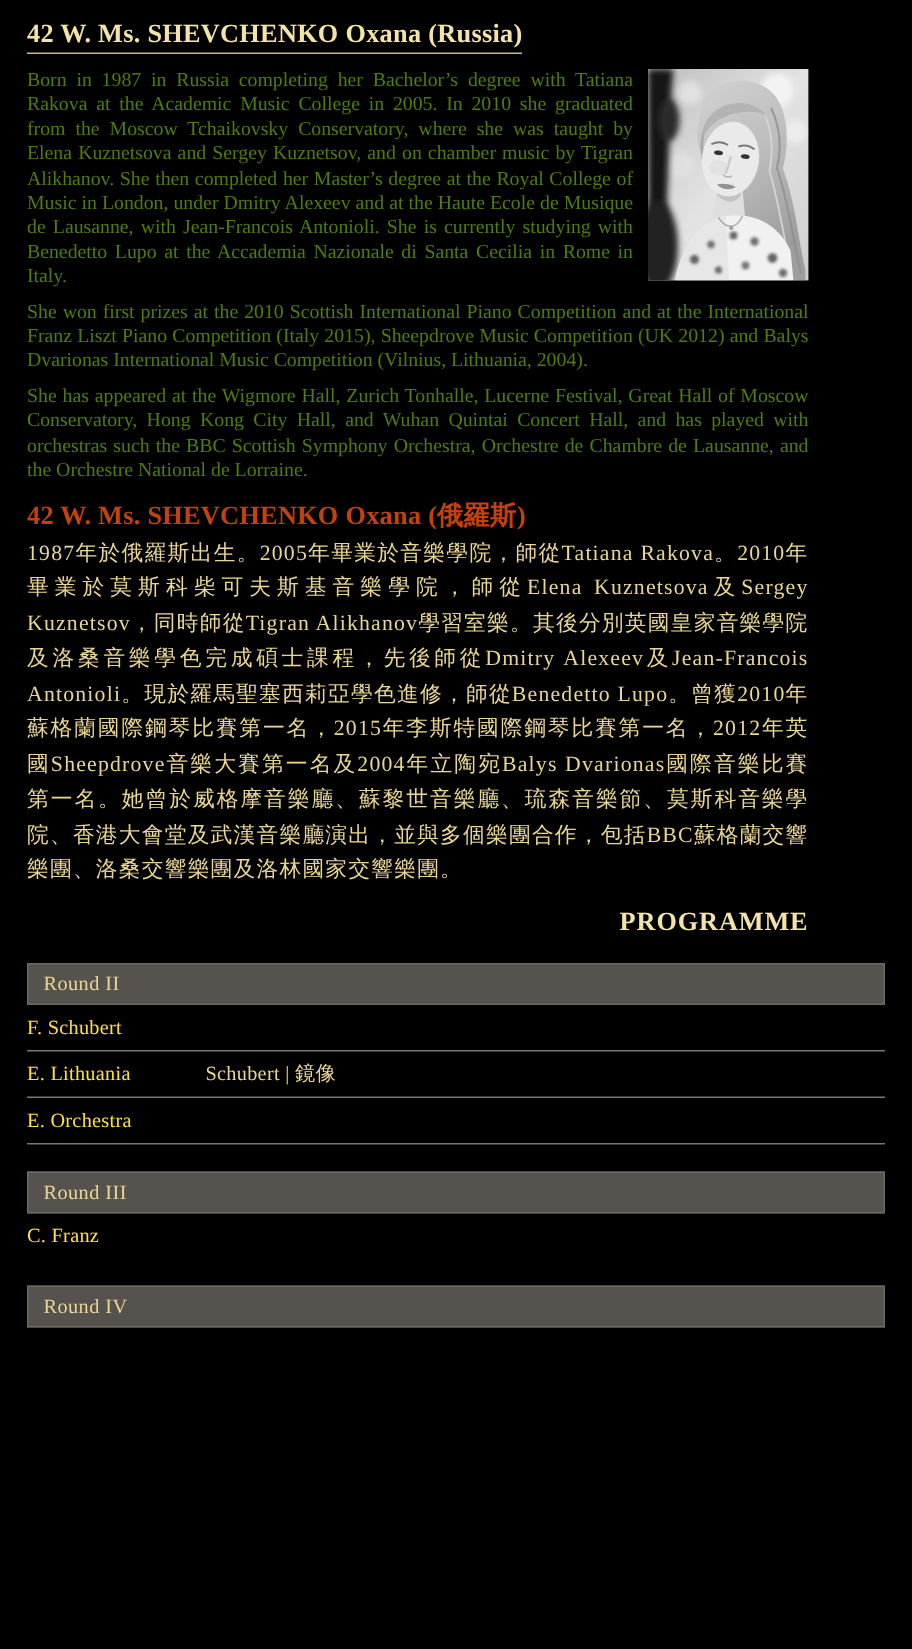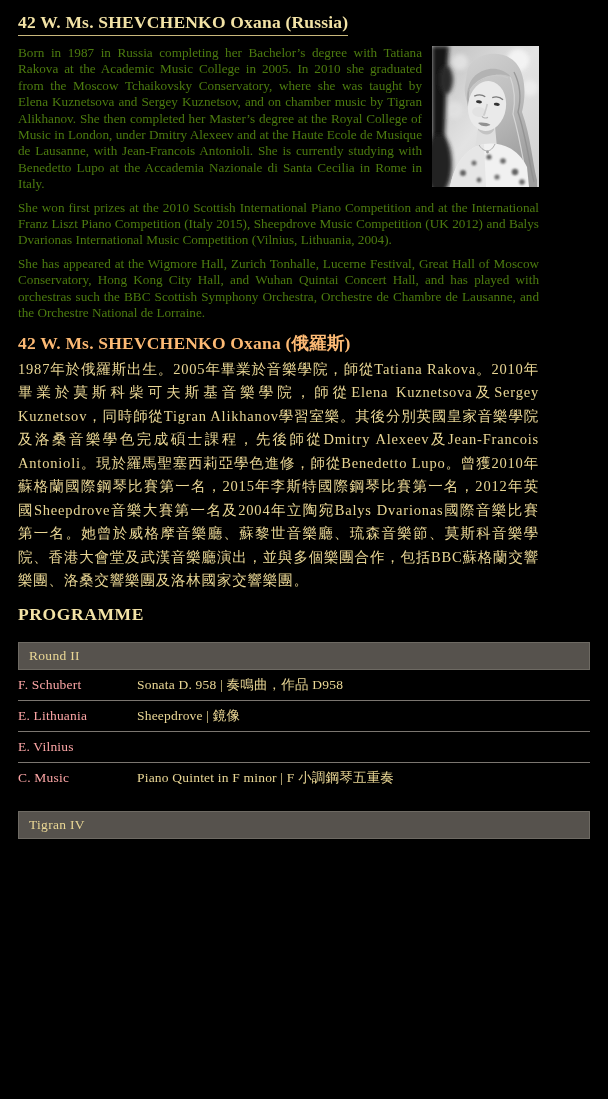--- a/index.html
+++ b/index.html
@@ -21,31 +21,32 @@
     font-size:17.5px;font-weight:bold;
     color:#f3e3a6;
     line-height:21px;
     border-bottom:1.5px solid #c9b87c;
     padding-bottom:2px;
     letter-spacing:0.2px;
     margin:2px 0 0 0;
   }
   .title-zh{
     font-size:17.5px;font-weight:bold;
-    color:#fdba74;
+    color:#c2410c;
     line-height:22px;
     margin:10px 0 4px 0;
     letter-spacing:0.2px;
   }
   .programme-title{
     font-size:17.5px;font-weight:bold;
     color:#f3e3a6;
     line-height:20px;
     letter-spacing:0.6px;
     margin:11px 0 7px 0;
+    text-align:right;
   }
   
   .bio-en{margin-top:9px;}
   .bio-en p{
     margin:0 0 7px 0;
     font-size:13.2px;
     line-height:16.4px;
     text-align:justify;
     color:#4d7c0f;
   }
@@ -81,21 +82,21 @@
   }
   .prog-row{
     display:flex;
     padding:6px 0 7px 0;
   }
   .prog-row.sep{border-bottom:1px solid #7b7670;}
   .col-composer{
     flex:0 0 119px;
     font-size:13.5px;
     line-height:17px;
-    color:#fca5a5;
+    color:#fde047;
     letter-spacing:0.2px;
   }
   .col-piece{
     flex:1;
     font-size:13.5px;
     line-height:17px;
     color:#ead795;
     letter-spacing:0.2px;
   }
   .col-piece .line{line-height:18.5px;}
@@ -195,36 +196,35 @@
   <div class="bio-zh">1987年於俄羅斯出生。2005年畢業於音樂學院，師從Tatiana Rakova。2010年畢業於莫斯科柴可夫斯基音樂學院，師從Elena Kuznetsova及Sergey Kuznetsov，同時師從Tigran Alikhanov學習室樂。其後分別英國皇家音樂學院及洛桑音樂學色完成碩士課程，先後師從Dmitry Alexeev及Jean-Francois Antonioli。現於羅馬聖塞西莉亞學色進修，師從Benedetto Lupo。曾獲2010年蘇格蘭國際鋼琴比賽第一名，2015年李斯特國際鋼琴比賽第一名，2012年英國Sheepdrove音樂大賽第一名及2004年立陶宛Balys Dvarionas國際音樂比賽第一名。她曾於威格摩音樂廳、蘇黎世音樂廳、琉森音樂節、莫斯科音樂學院、香港大會堂及武漢音樂廳演出，並與多個樂團合作，包括BBC蘇格蘭交響樂團、洛桑交響樂團及洛林國家交響樂團。</div>
 
   <div class="programme-title">PROGRAMME</div>
 
   <div class="prog-table">
 
     <div class="round-bar">Round II</div>
 
     <div class="prog-row sep">
       <div class="col-composer">F. Schubert</div>
-      <div class="col-piece">Sonata D. 958  | 奏鳴曲，作品 D958</div>
     </div>
 
     <div class="prog-row sep">
       <div class="col-composer">E. Lithuania</div>
-      <div class="col-piece">Sheepdrove | 鏡像</div>
+      <div class="col-piece">Schubert | 鏡像</div>
     </div>
 
     <div class="prog-row sep">
-      <div class="col-composer">E. Vilnius</div>
-    </div>
-
-
+      <div class="col-composer">E. Orchestra</div>
+    </div>
+
+
+    <div class="round-bar">Round III</div>
 
     <div class="prog-row">
-      <div class="col-composer">C. Music</div>
-      <div class="col-piece">Piano Quintet in F minor | F 小調鋼琴五重奏</div>
-    </div>
-
-    <div class="round-bar">Tigran IV</div>
+      <div class="col-composer">C. Franz</div>
+    </div>
+
+    <div class="round-bar">Round IV</div>
 
 
   </div>
 </div>
 
 </body></html>

